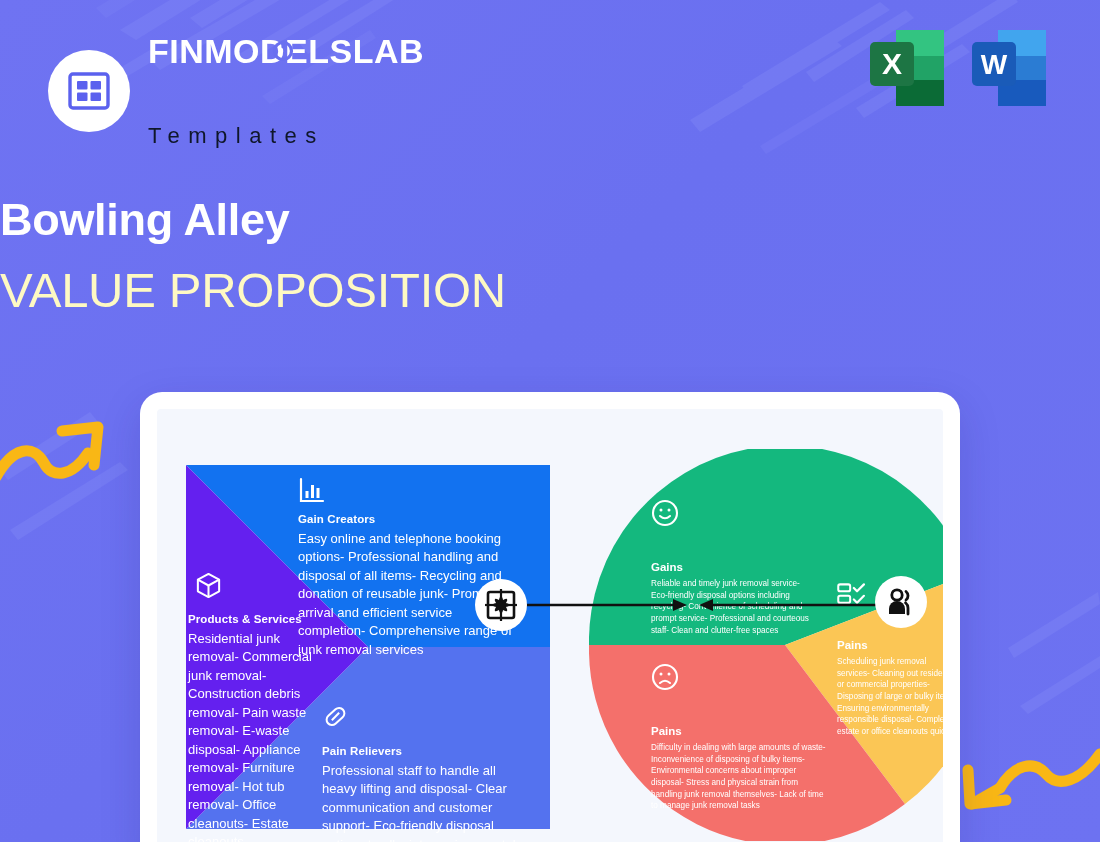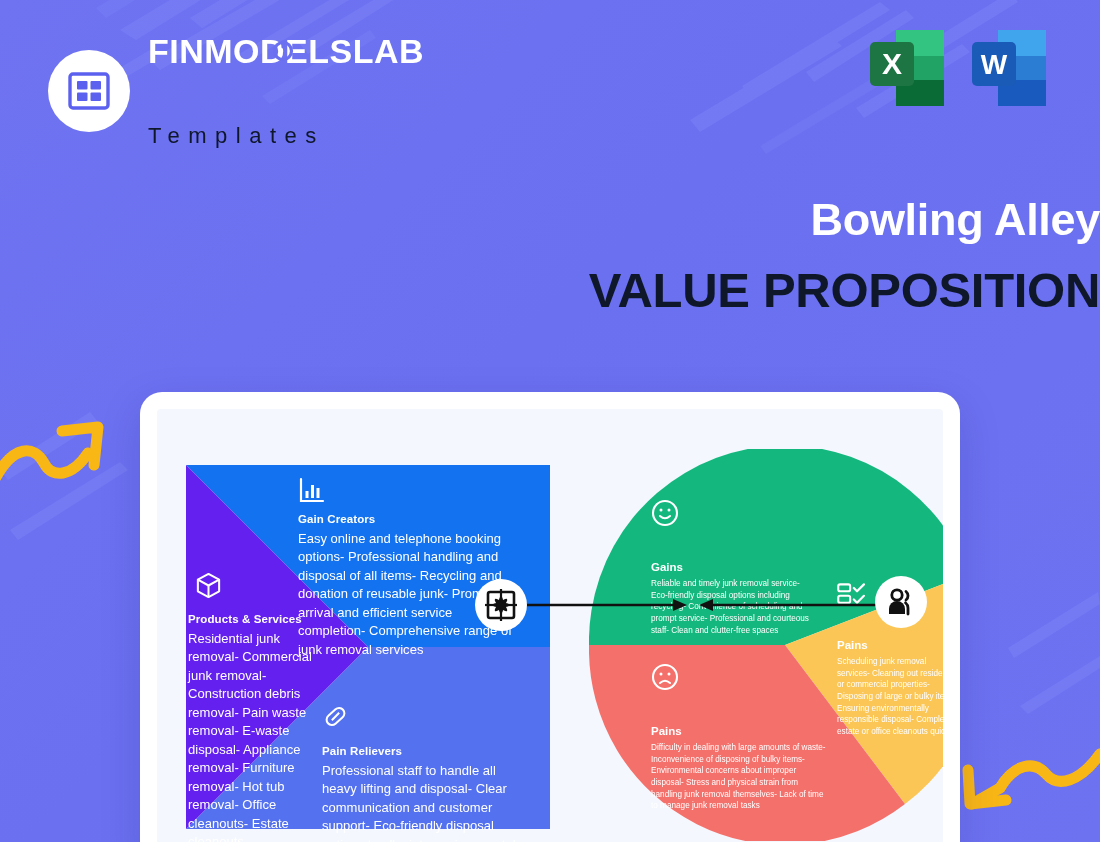--- a/index.html
+++ b/index.html
@@ -34,28 +34,27 @@
   }
   .brand-sub{
     font-size:22px; color:#0f172a; letter-spacing:8.5px; line-height:1;
     margin-top:9px; font-weight:300;
   }
 
   .office-icons{ position:absolute; right:52px; top:28px; display:flex; gap:24px; }
   .office-icon{ width:78px; height:88px; position:relative; }
 
   
-  .titles{ position:absolute; left:0; right:0; top:193px; text-align:right; }
+  .titles{ position:absolute; left:0; right:0; top:193px; text-align:left; }
   .title-line1{
     font-size:45px; font-weight:bold; color:#ffffff; letter-spacing:-.3px; line-height:1.18;
   }
   .title-line2{
-    font-size:49px; font-weight:bold; color:#0f172a; letter-spacing:-.3px; line-height:1.18;
+    font-size:49px; font-weight:normal; color:#fef9c3; letter-spacing:-.3px; line-height:1.18;
     margin-top:16px;
-    padding-left:16px;
   }
 
   
   .deco-arrow{ position:absolute; }
   #arrow-left{ left:-8px; top:405px; }
   #arrow-right{ right:-4px; top:748px; }
 
   
   .laptop{
     position:absolute; left:140px; top:392px; width:820px; height:470px;

